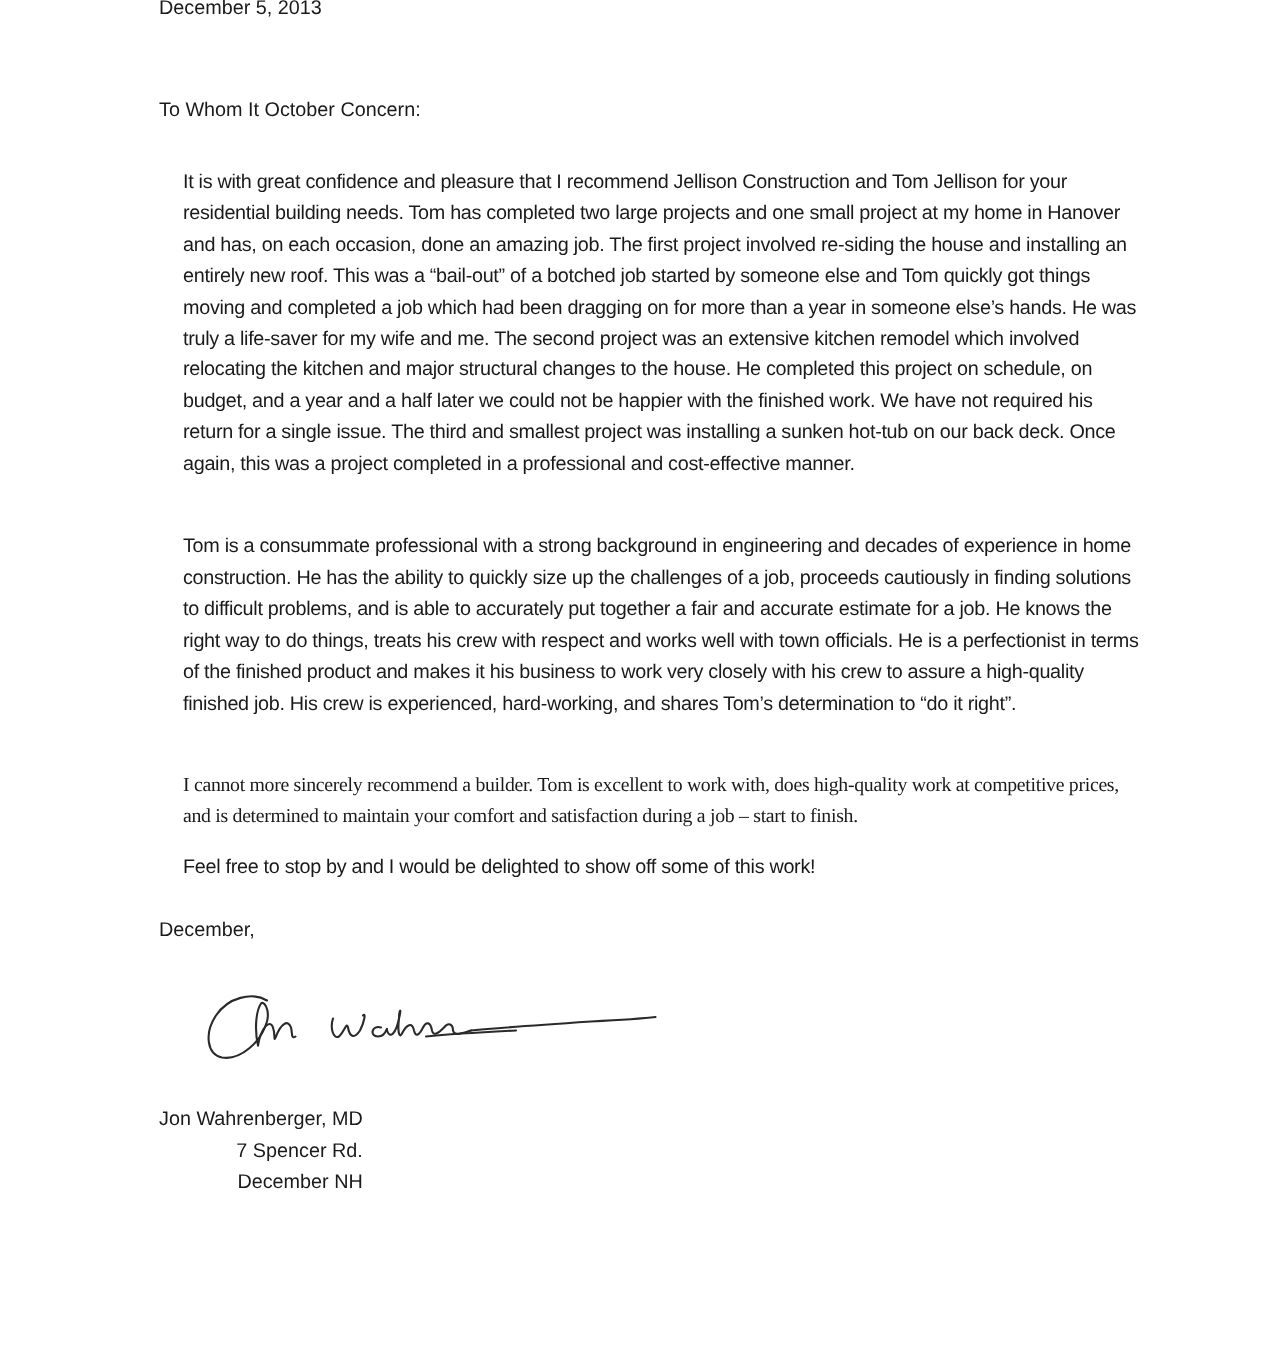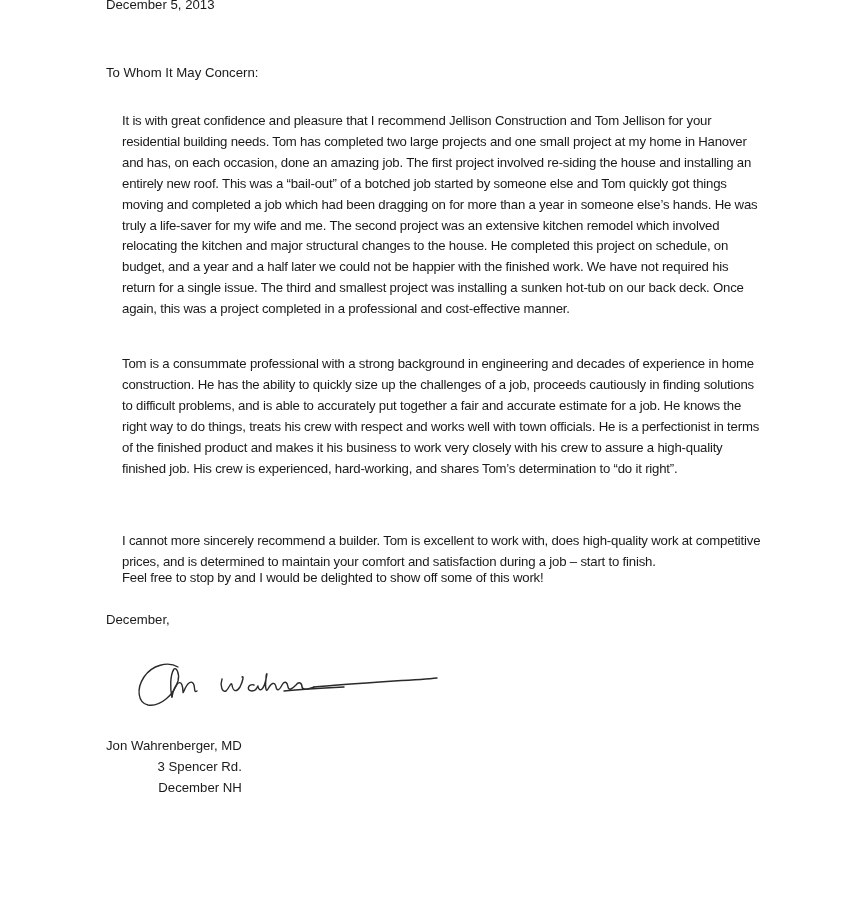--- a/index.html
+++ b/index.html
@@ -33,21 +33,21 @@
       position: absolute;
       left: 106px;
       width: 640px;
       font-size: 13.2px;
       line-height: 20.9px;
       letter-spacing: -0.2px;
       margin: 16px;
     }
     #p1 { top: 95px; }
     #p2 { top: 338px; }
-    #p3 { top: 515px; }
+    #p3 { top: 497px; font-family: Liberation Serif, serif; }
     #p4 { top: 552px; }
     .closing {
       position: absolute;
       left: 106px;
       top: 609px;
       font-size: 13.2px;
       line-height: 21px;
     }
     .signature {
       position: absolute;
@@ -63,21 +63,21 @@
       font-size: 13.2px;
       line-height: 21px;
     }
     .sig-block div { white-space: nowrap; text-align: right; }
   </style>
 </head>
 <body>
 
 <div class="date">December 5, 2013</div>
 
-<div class="salutation">To Whom It May Concern:</div>
+<div class="salutation">To Whom It October Concern:</div>
 
 <p class="para" id="p1">It is with great confidence and pleasure that I recommend Jellison Construction and Tom Jellison for your residential building needs.  Tom has completed two large projects and one small project at my home in Hanover and has, on each occasion, done an amazing job.  The first project involved re-siding the house and installing an entirely new roof.  This was a “bail-out” of a botched job started by someone else and Tom quickly got things moving and completed a job which had been dragging on for more than a year in someone else’s hands.  He was truly a life-saver for my wife and me.  The second project was an extensive kitchen remodel which involved relocating the kitchen and major structural changes to the house.  He completed this project on schedule, on budget, and a year and a half later we could not be happier with the finished work.  We have not required his return for a single issue.  The third and smallest project was installing a sunken hot-tub on our back deck.  Once again, this was a project completed in a professional and cost-effective manner.</p>
 <p class="para" id="p2">Tom is a consummate professional with a strong background in engineering and decades of experience in home construction.  He has the ability to quickly size up the challenges of a job, proceeds cautiously in finding solutions to difficult problems, and is able to accurately put together a fair and accurate estimate for a job.  He knows the right way to do things, treats his crew with respect and works well with town officials.  He is a perfectionist in terms of the finished product and makes it his business to work very closely with his crew to assure a high-quality finished job.  His crew is experienced, hard-working, and shares Tom’s determination to “do it right”.</p>
 <p class="para" id="p3">I cannot more sincerely recommend a builder.  Tom is excellent to work with, does high-quality work at competitive prices, and is determined to maintain your comfort and satisfaction during a job – start to finish.</p>
 <p class="para" id="p4">Feel free to stop by and I would be delighted to show off some of this work!</p>
 
 <div class="closing">December,</div>
 
 <div class="signature">
   <svg width="310" height="60" viewBox="0 0 310 60" xmlns="http://www.w3.org/2000/svg">
@@ -92,15 +92,15 @@
       <path d="M120 30 C 114 28, 112 36, 118 36 C 124 36, 124 28, 124 32 C 126 38, 130 34, 132 24 C 134 16, 132 18, 132 24 C 131 32, 132 38, 134 34 C 137 28, 141 26, 142 32 C 143 36, 145 36, 148 30 C 150 26, 153 26, 154 32 C 155 36, 158 34, 162 30 C 165 26, 168 28, 168 32 C 169 36, 174 34, 180 32"></path>
 
       <path d="M180 32 C 200 30, 230 28, 260 26 C 280 25, 295 24, 303 23"></path>
       <path d="M150 36 C 170 34, 190 33, 210 32"></path>
     </g>
   </svg>
 </div>
 
 <div class="sig-block">
   <div>Jon Wahrenberger, MD</div>
-  <div>3 Spencer Rd.</div>
+  <div>7 Spencer Rd.</div>
   <div>December NH</div>
 </div>
 
 </body></html>

